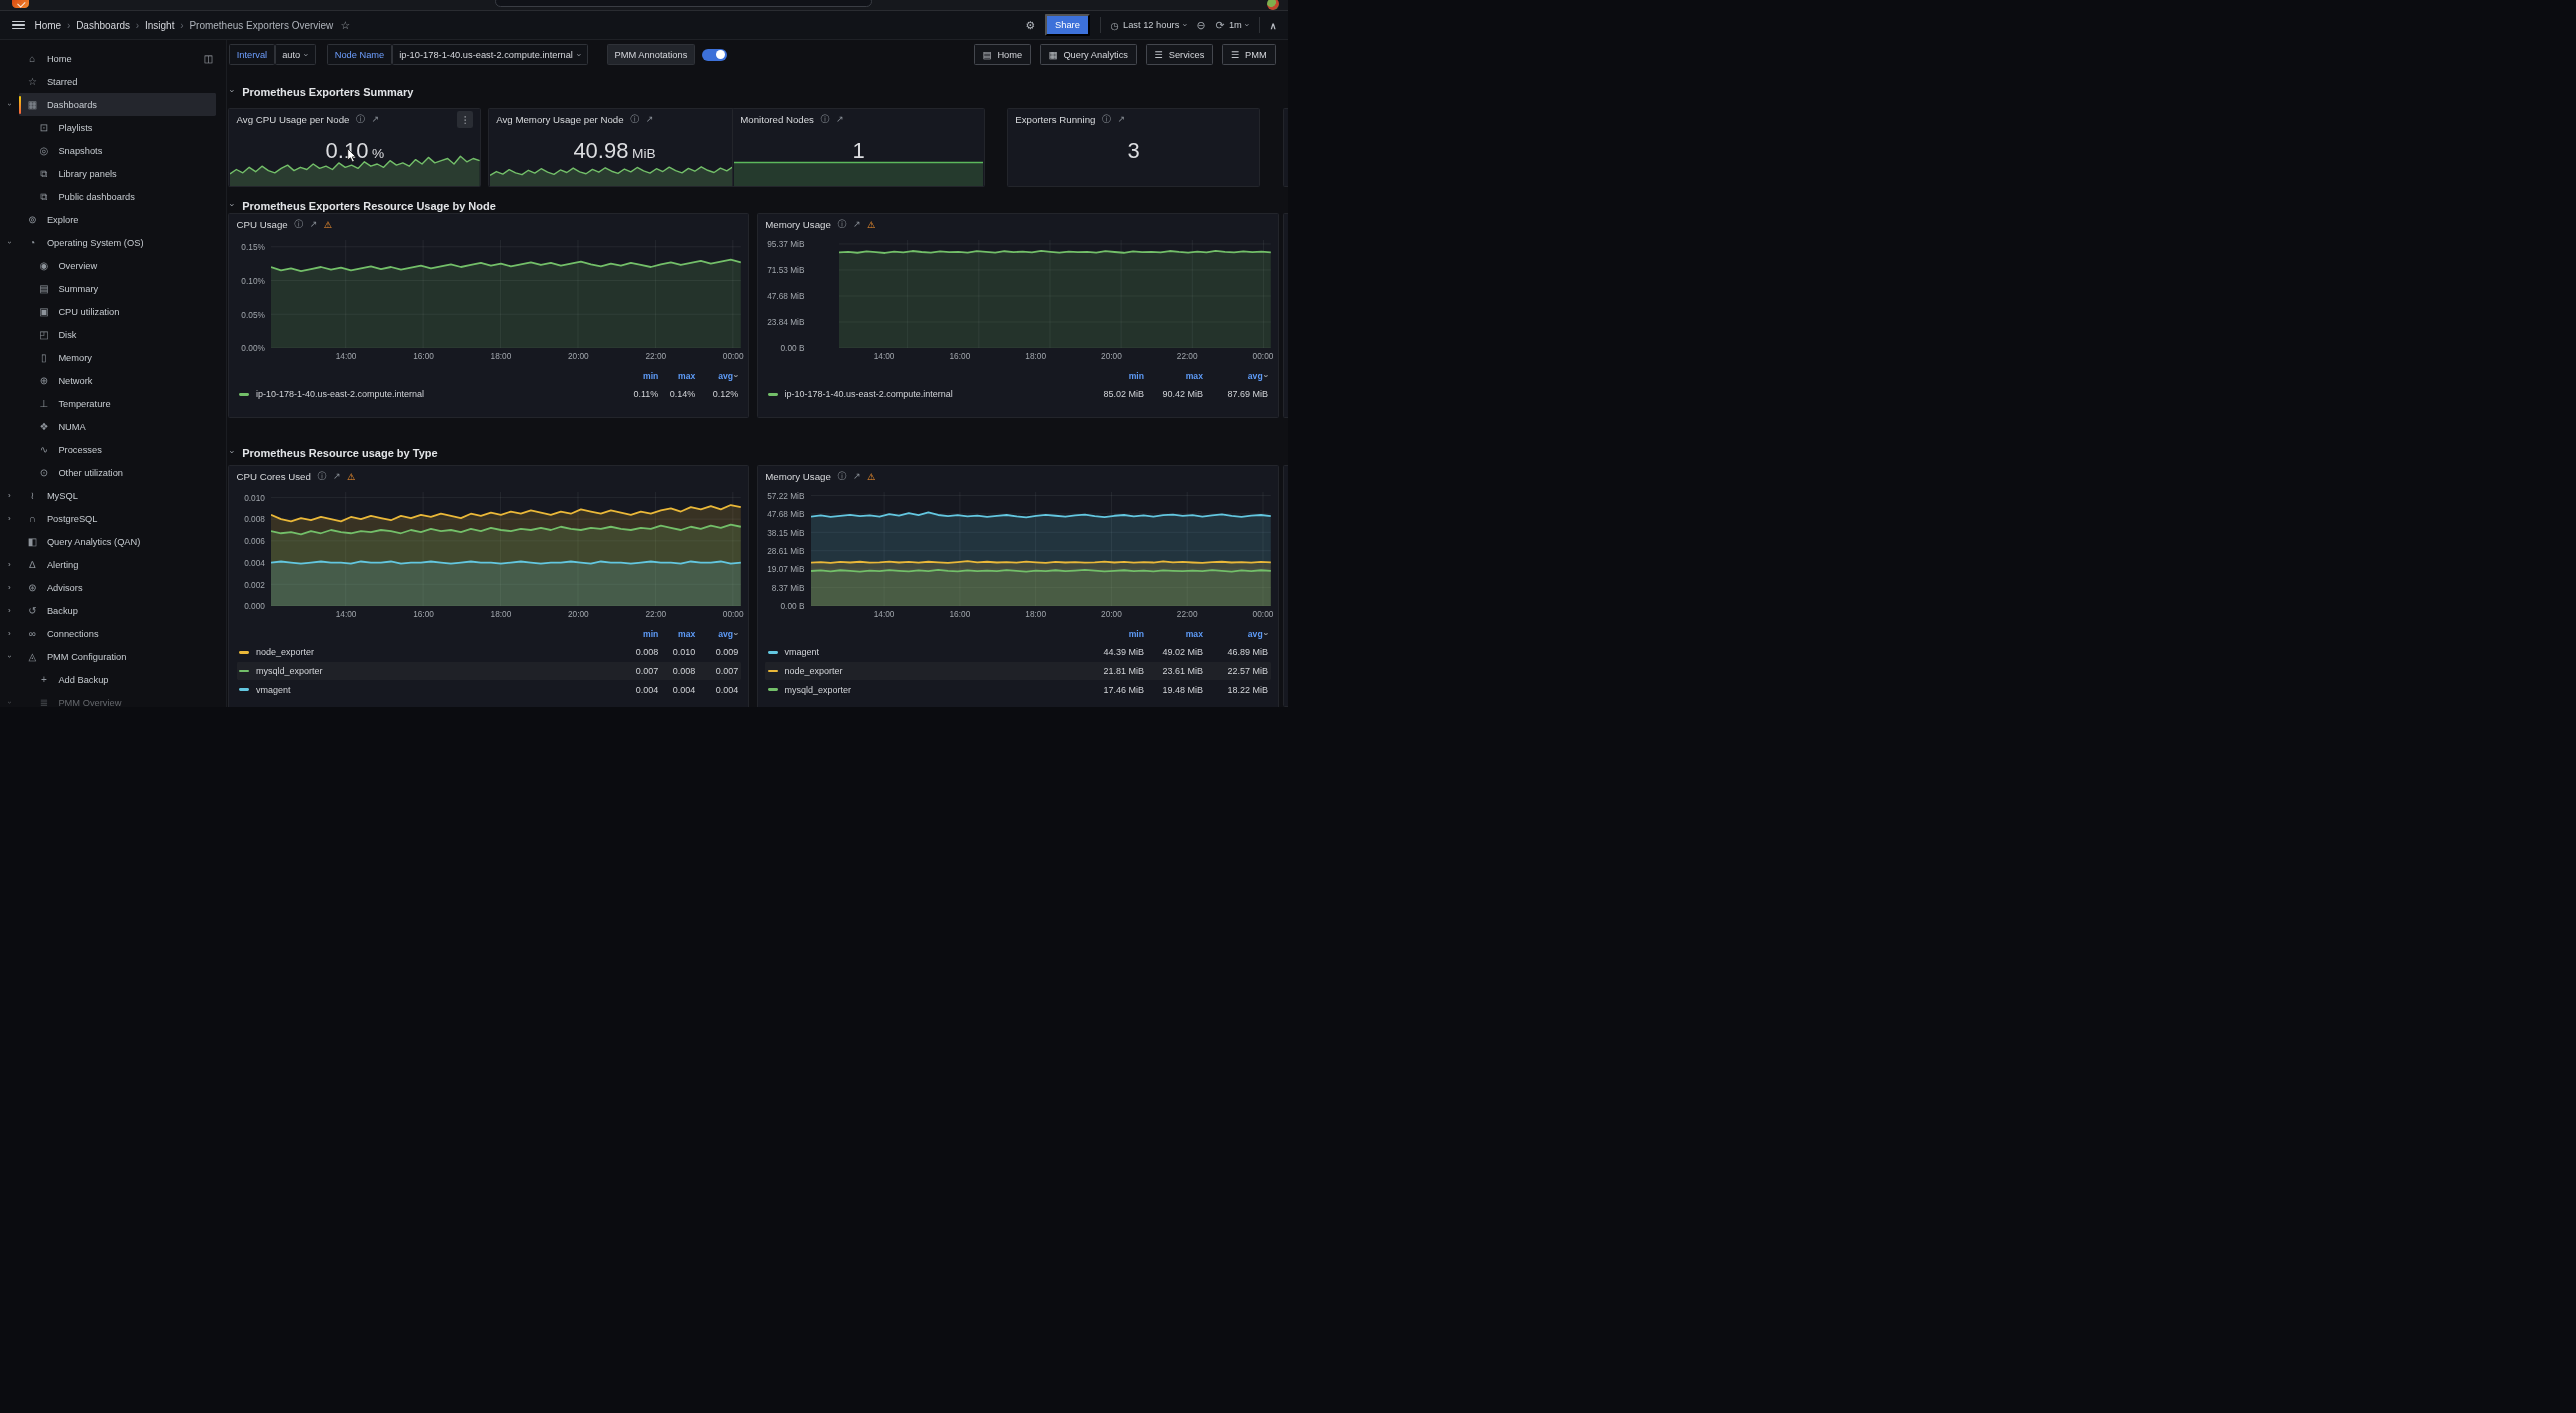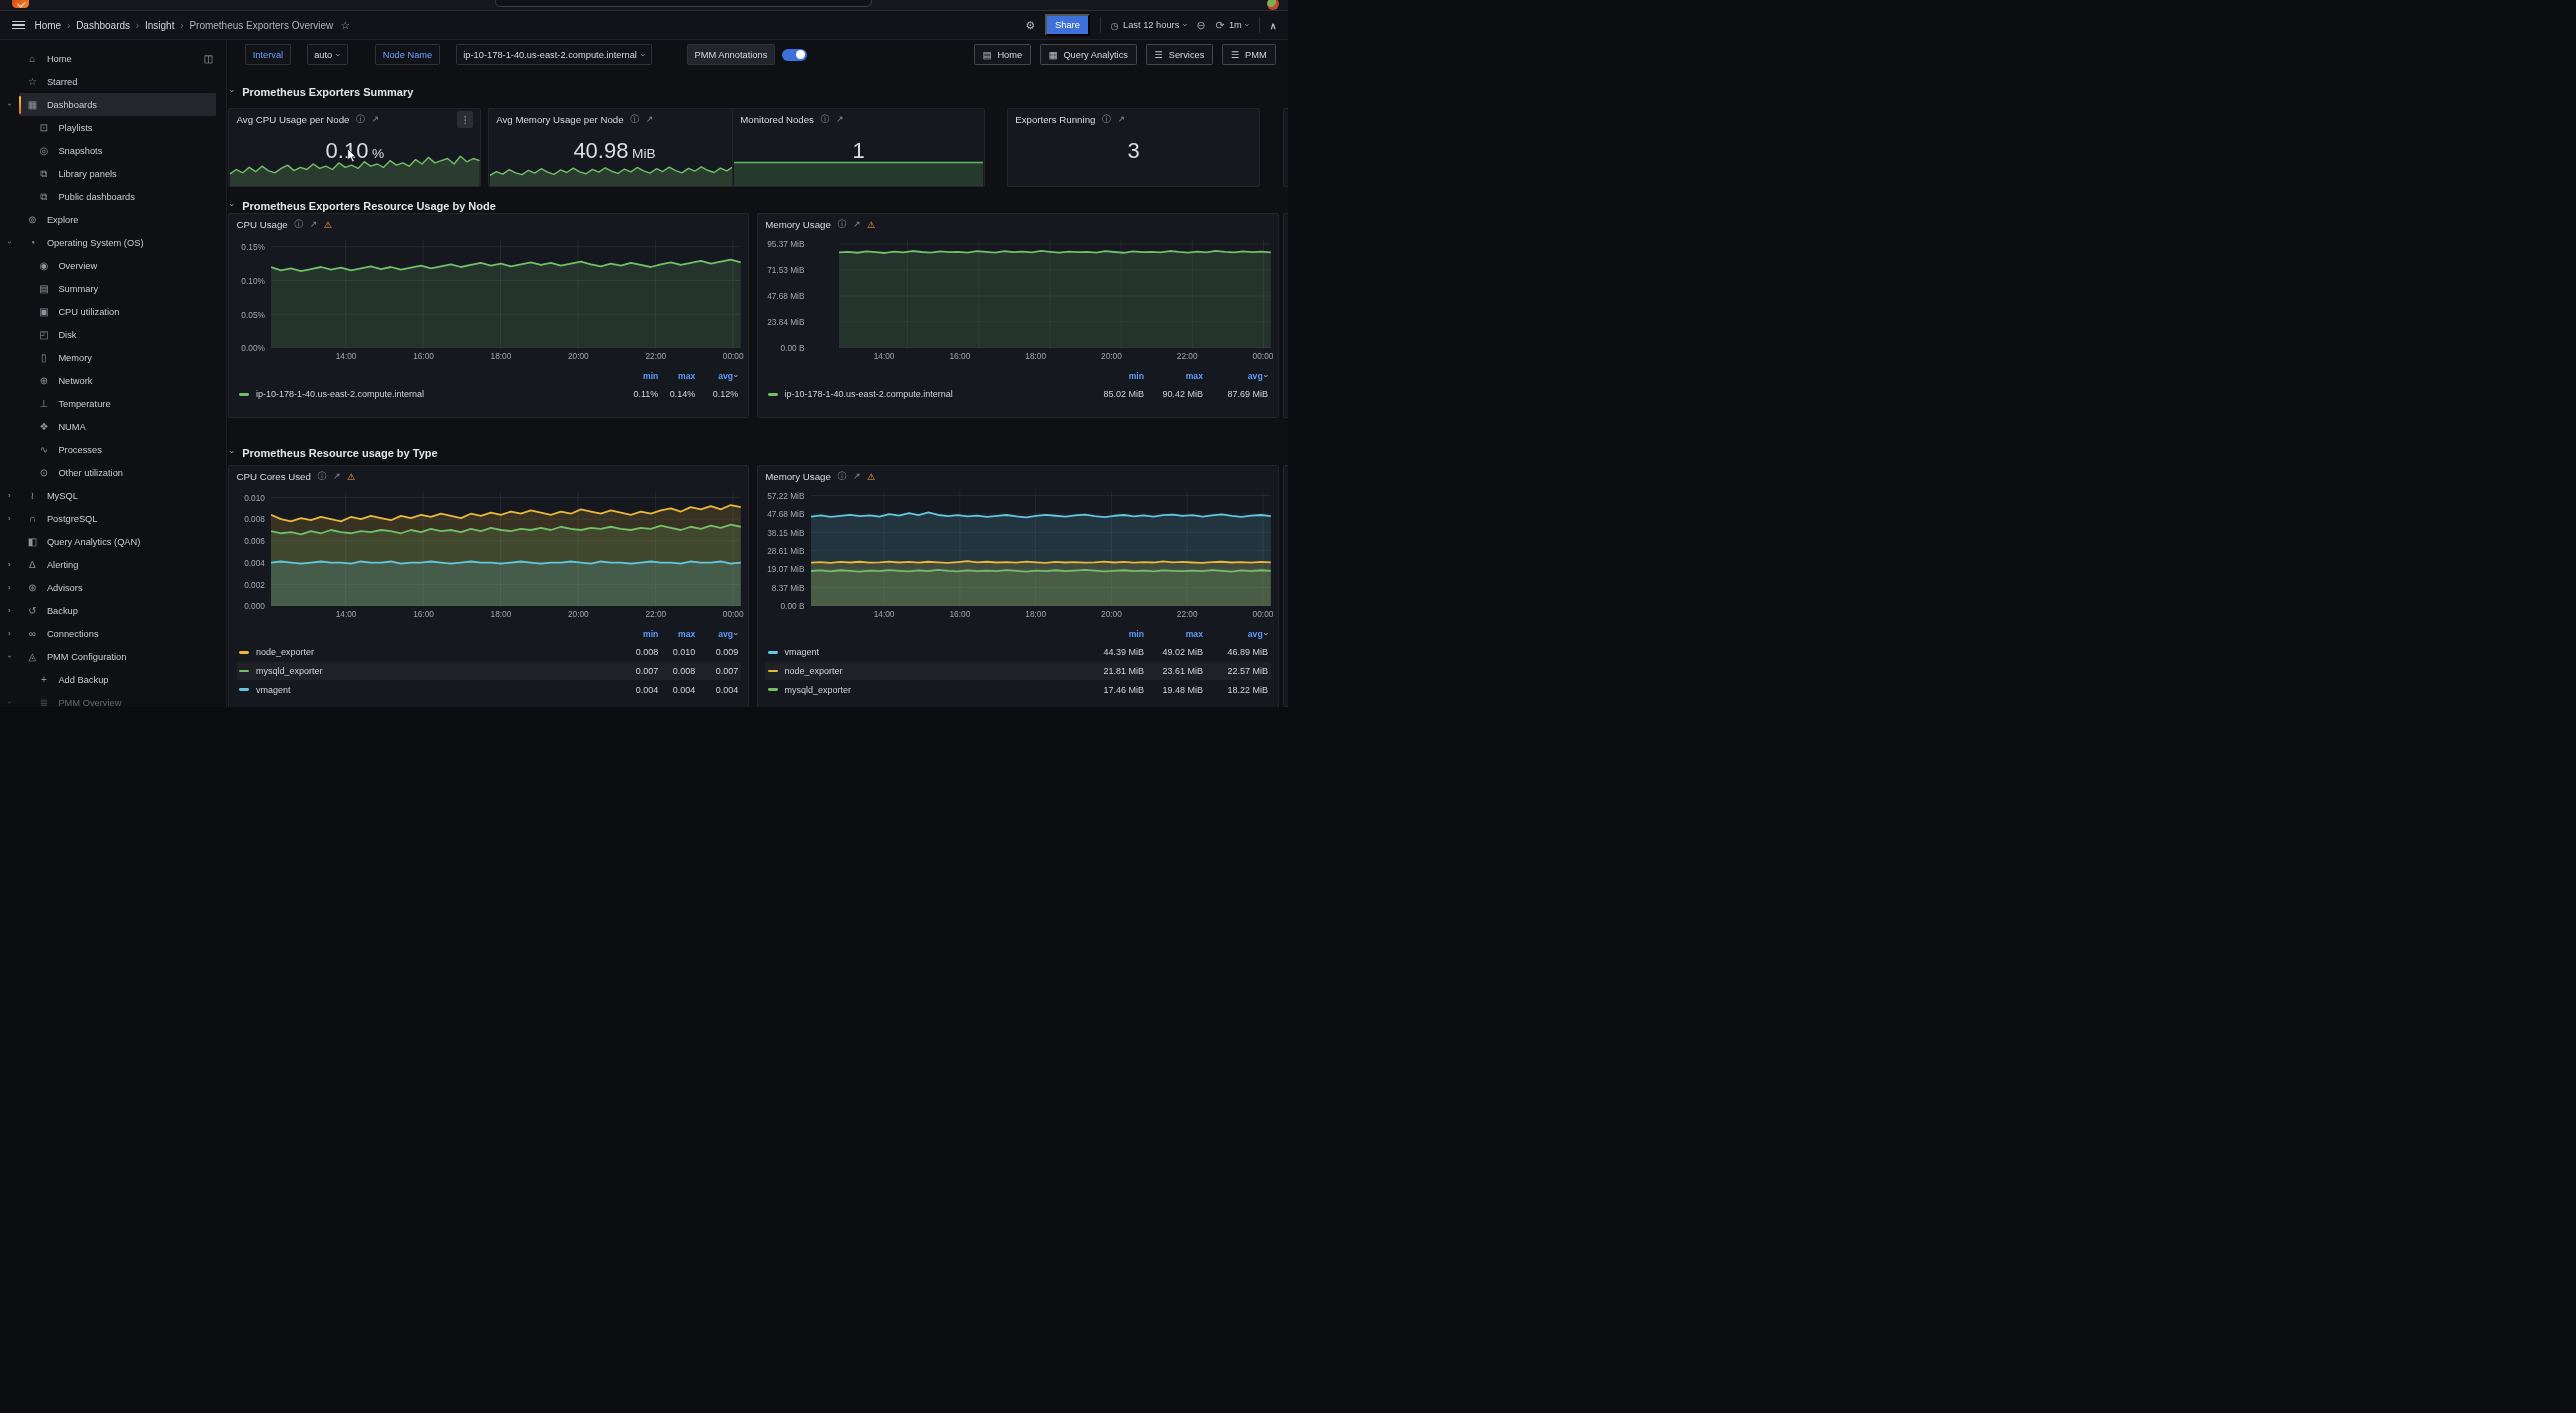--- a/index.html
+++ b/index.html
@@ -50,21 +50,21 @@
      background:linear-gradient(#f2cc0c,#f55f3e); }
   .side-pill.active.pad, .side-pill.pad { padding-left:7.2px; }
   .side-icon { width:13px; text-align:center; color:#8e949b; font-size:10px; flex:none;}
   .side-label { font-size:9.3px; color:#c7ccd1; white-space:nowrap; }
   .side-right { margin-left:auto; margin-right:2.9px; color:#9da2a8; font-size:10px;}
   .side-item.dim { opacity:.45; }
 
   
   #dashboard { position:relative; width:1061px; height:667px; background:#0f1014; overflow:hidden; }
   .ctrl-box { height:21.6px; display:flex; align-items:center; font-size:9.3px; border:0.7px solid #2f3238;
-     background:#111318; padding:0 6.5px; border-radius:1.4px;margin-left:16px; }
+     background:#111318; padding:0 6.5px; border-radius:1.4px; }
   .ctrl-label { color:#6e9fff; }
   .ctrl-value { color:#d5d7dc; gap:5px; }
   .pmm-ann { background:#22252b; border:0.7px solid #2f3238; color:#d5d7dc; }
   .toggle { width:24.5px; height:12.2px; border-radius:6.5px; background:#3d71d9; position:relative; cursor:pointer;}
   .toggle:after { content:""; position:absolute; right:1.4px; top:1.4px; width:9.3px; height:9.3px; border-radius:50%; background:#fff;}
   .nav-btn { height:21.6px; display:flex; align-items:center; gap:5.8px; border:0.7px solid #44474e; border-radius:1.4px;
      background:#14161b; color:#d5d7dc; font-size:9.3px; padding:0 8px; cursor:pointer;}
   .nav-btn .bicon { color:#c0c4c9; font-size:9.3px; }
 
   .section-h { position:absolute; display:flex; align-items:flex-start; gap:8px; color:#e2e4e7; font-size:11px; font-weight:700; cursor:pointer;}

